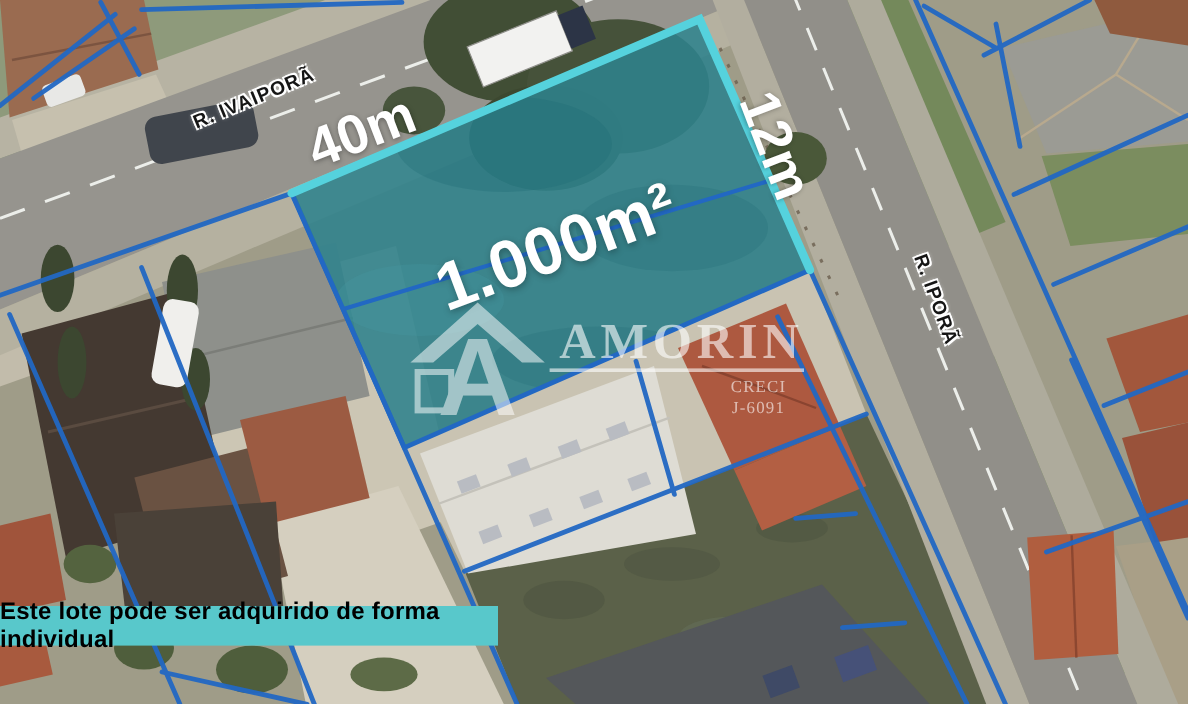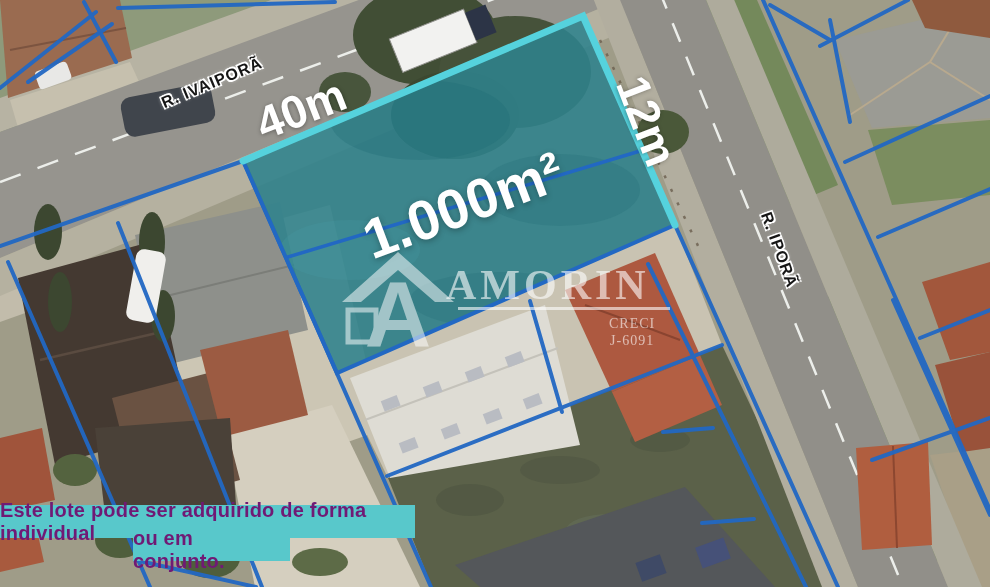--- a/index.html
+++ b/index.html
@@ -26,34 +26,34 @@
   #lbl-12m{left:647px;top:121px;transform:translate(-50%,-50%) rotate(69deg);}
   #lbl-area{
     left:463px;top:205px;transform:translate(-50%,-50%) rotate(-20.5deg);
     color:#fff;font-weight:800;font-size:56px;
     text-shadow:0 2px 6px rgba(0,0,0,.3);
   }
   
   .wm{position:absolute;color:rgba(255,255,255,.60);}
   #wm-logo{left:338px;top:248px;width:120px;height:104px;opacity:.52;}
   #wm-brand{
-    left:446px;top:264px;font-family:"Liberation Serif",serif;font-weight:700;
+    left:466px;top:264px;font-family:"Liberation Serif",serif;font-weight:700;
     font-size:42px;letter-spacing:4px;line-height:1;
   }
   #wm-underline{left:458px;top:307px;width:212px;height:3px;
     background:rgba(255,255,255,.60);}
   #wm-sub{
     left:471px;top:306px;font-family:"Liberation Serif",serif;font-weight:700;
     font-size:34px;letter-spacing:6px;line-height:1;
   }
   #wm-creci{left:597px;top:316px;font-family:"Liberation Serif",serif;
     font-size:14px;letter-spacing:1px;line-height:1.2;text-align:center;margin-left:12px;}
   
   .banner{
-    position:absolute;background:#58C8CB;color:#701a75;font-weight:700;
+    position:absolute;background:#58C8CB;color:#000000;font-weight:700;
     display:flex;align-items:center;justify-content:center;
     font-size:20px;letter-spacing:.2px;
   }
   #banner1{left:0;top:505px;width:415px;height:33px;}
   #banner2{left:133px;top:538px;width:157px;height:23px;font-size:20px;}
 </style>
 </head>
 <body>
 
 <div class="scene">
@@ -239,14 +239,13 @@
     <text x="60" y="96" text-anchor="middle" fill="#ffffff" font-family="Liberation Sans, sans-serif" font-weight="bold" font-size="92">A</text>
   </svg>
   <div class="wm" id="wm-brand">AMORIN</div>
   <div class="wm" id="wm-underline"></div>
   <div class="wm" id="wm-creci">
     <div>CRECI</div>
     <div>J-6091</div>
   </div>
 
   <div class="banner" id="banner1">Este lote pode ser adquirido de forma individual</div>
-  <div class="banner" id="banner2">ou em conjunto.</div>
 </div>
 
 </body></html>

